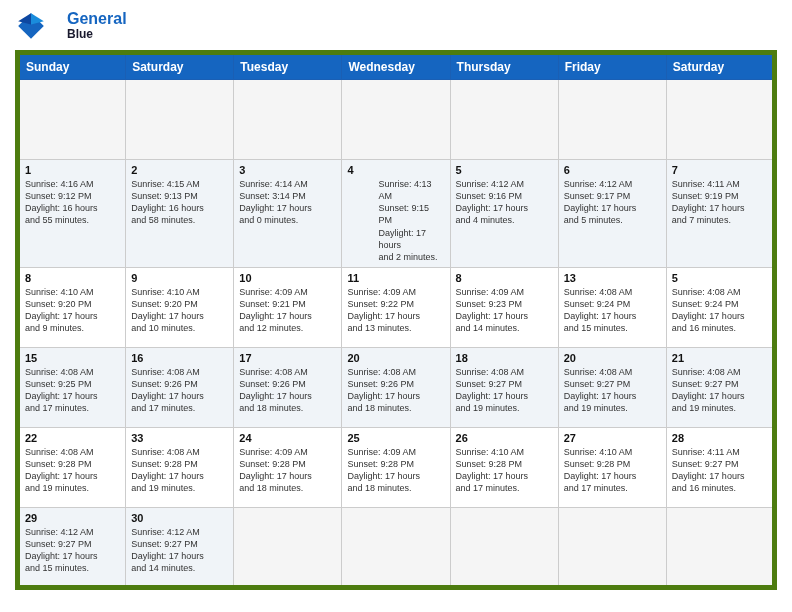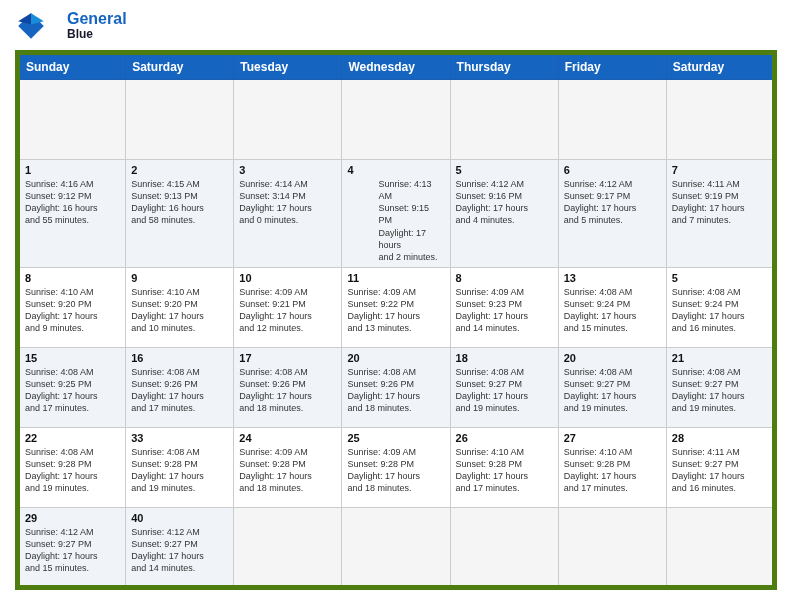--- a/index.html
+++ b/index.html
@@ -340,21 +340,21 @@
         </tr>
         <tr class="row-shade">
           <td>
             <span class="day-num">29</span>
             <div class="day-info" style="white-space: pre-wrap;">Sunrise: 4:12 AM
 Sunset: 9:27 PM
 Daylight: 17 hours
 and 15 minutes.</div>
           </td>
           <td>
-            <span class="day-num">40</span>
+            <span class="day-num">30</span>
             <div class="day-info" style="white-space: pre-wrap;">Sunrise: 4:12 AM
 Sunset: 9:27 PM
 Daylight: 17 hours
 and 14 minutes.</div>
           </td>
           <td class="empty"></td>
           <td class="empty"></td>
           <td class="empty"></td>
           <td class="empty"></td>
           <td class="empty"></td>

